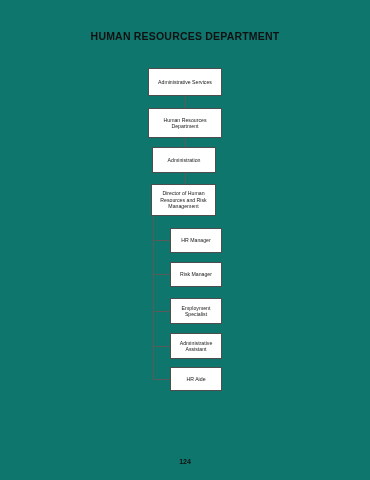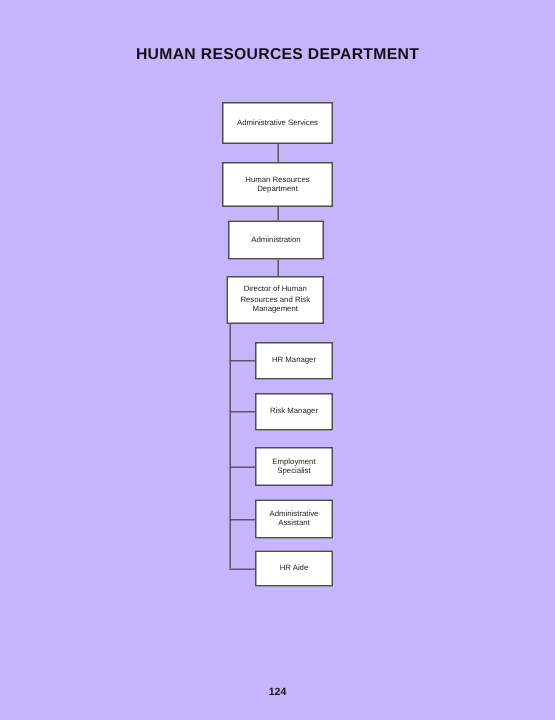--- a/index.html
+++ b/index.html
@@ -12,21 +12,21 @@
     height: 480px;
     position: relative;
     overflow: hidden;
     font-family: "Liberation Sans", sans-serif;
     color: #000000;
   }
 
   #page {
     position: absolute;
     inset: 0;
-    background: #c4b5fd;
+    background: #0f766e;
   }
 
   #page-title {
     position: absolute;
     left: 0;
     top: 30px;
     width: 370px;
     text-align: center;
     font-size: 10.5px;
     font-weight: bold;

